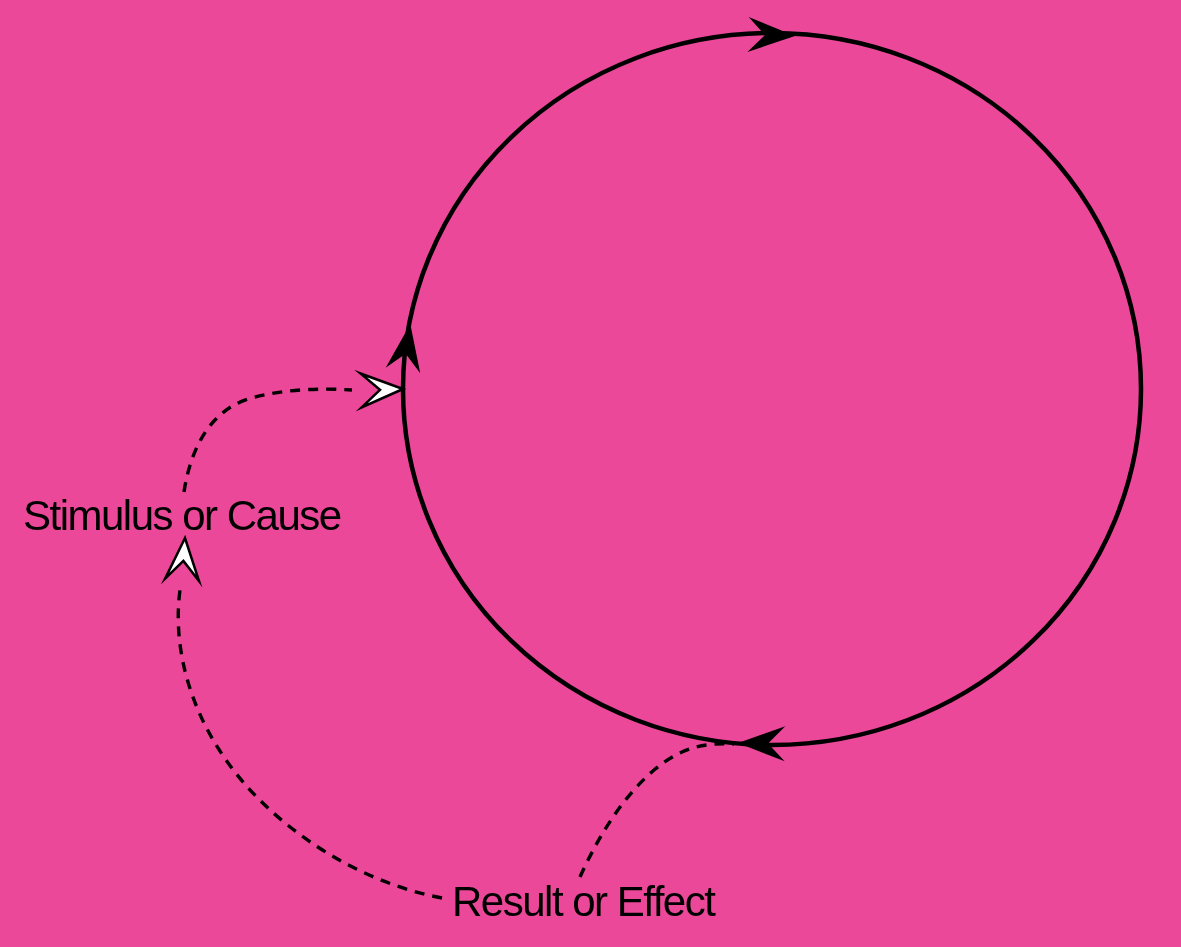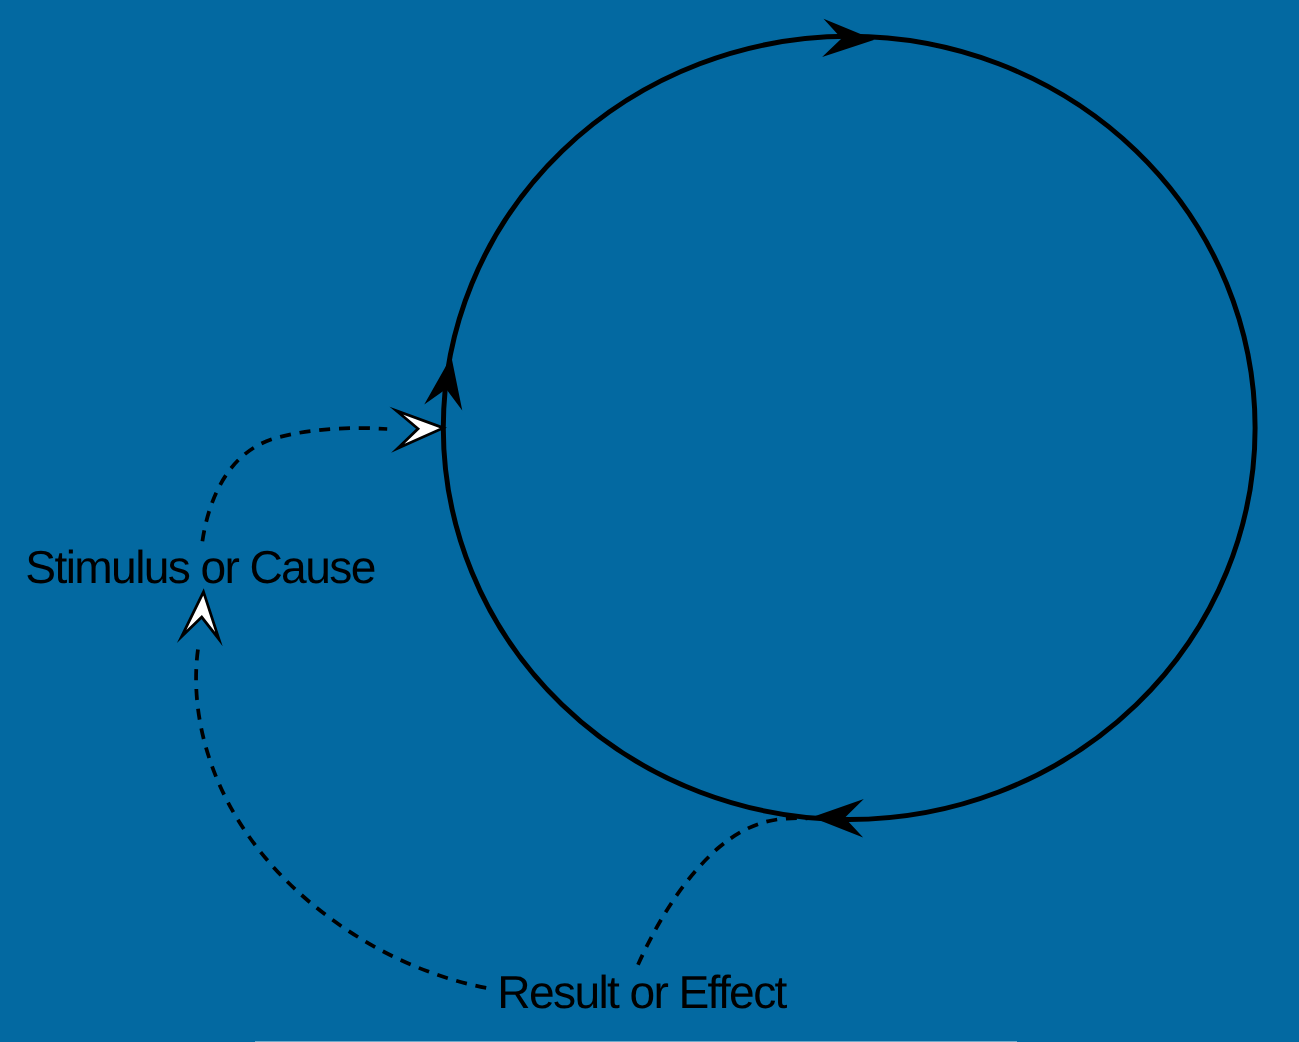--- a/index.html
+++ b/index.html
@@ -4,21 +4,21 @@
 <style>
   html, body {
     margin: 0;
     padding: 0;
     background: #ffffff;
   }
   .stage {
     position: relative;
     width: 1181px;
     height: 947px;
-    background: #0369a1;
+    background: #ec4899;
     overflow: hidden;
   }
   svg { display: block; }
   .cycle-line {
     fill: none;
     stroke: #000000;
     stroke-width: 4.5;
   }
   .dashed-line {
     fill: none;

